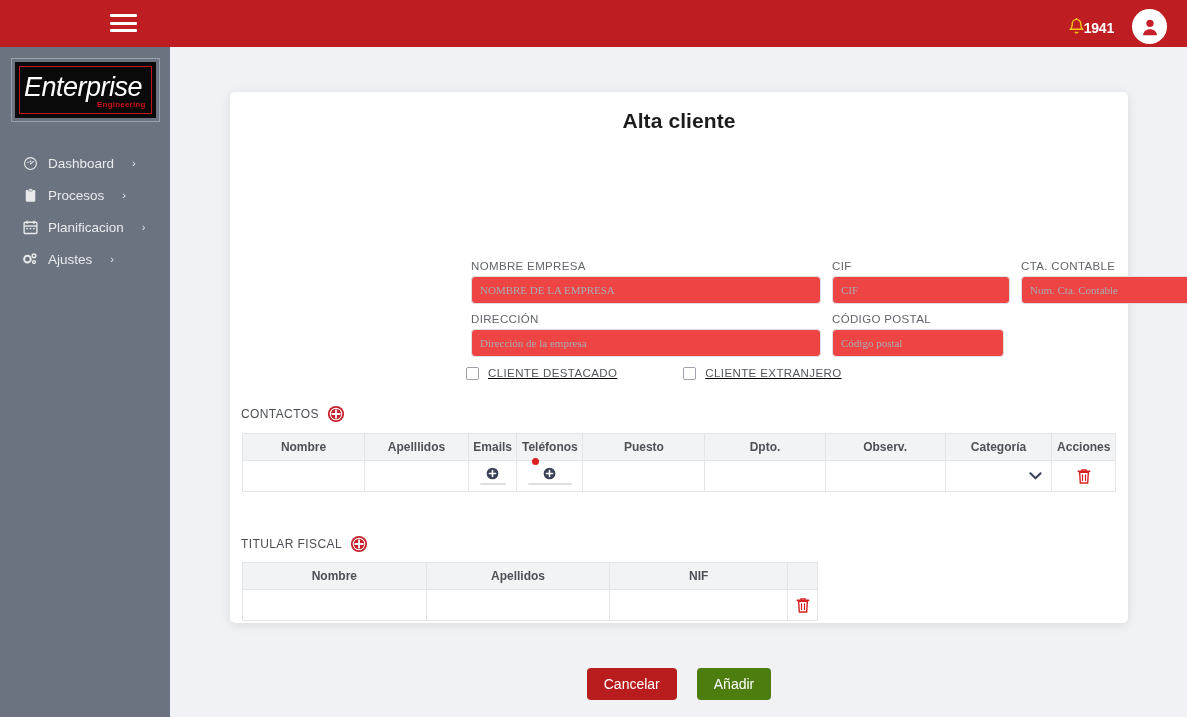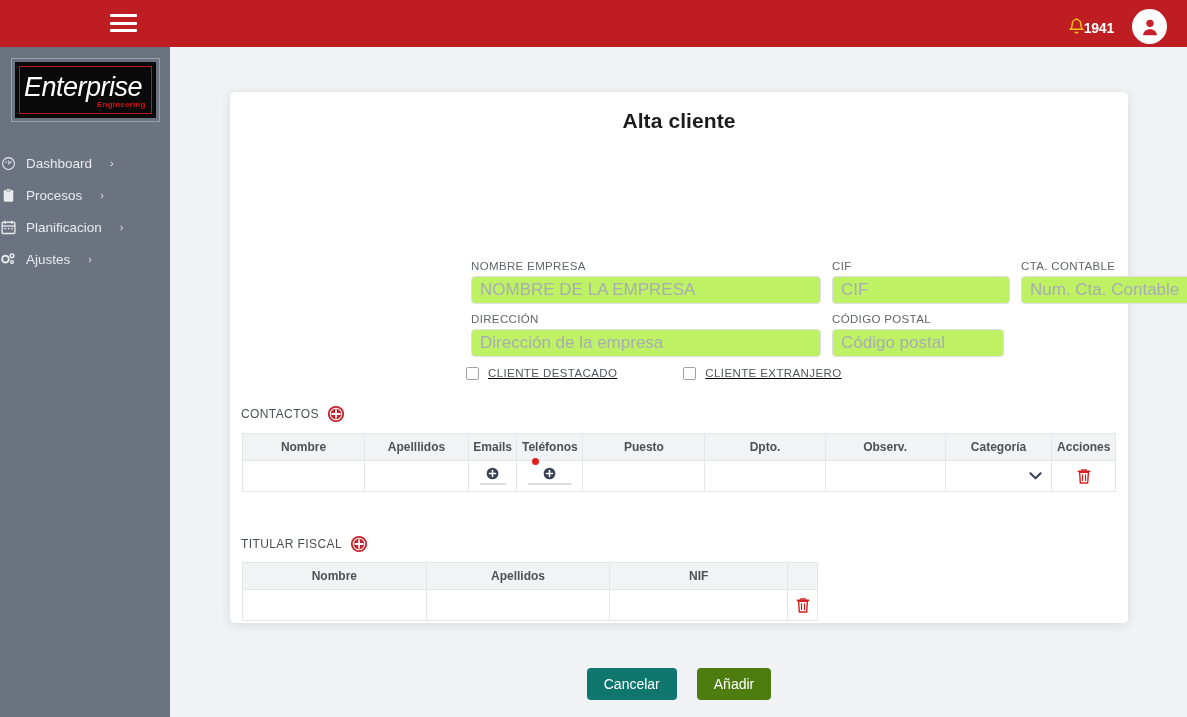--- a/index.html
+++ b/index.html
@@ -64,21 +64,21 @@
     padding-right: 4px; top: -3px; font-style: italic;
   }
   .logo-sub {
     position: absolute; right: 10px; bottom: 9px;
     color: #d01217; font-size: 8px; font-weight: bold;
     letter-spacing: 0.2px;
   }
   .nav { margin-top: 26px; }
   .nav-item {
     display: flex; align-items: center;
-    height: 32px; 
+    height: 32px; padding-left: 22px;
     color: #e9eaec; font-size: 13.5px;
     cursor: pointer; gap: 10px;
   }
   .nav-ico { width: 16px; display: flex; justify-content: center; }
   .nav-label { flex: 0 0 auto; }
   .nav-caret { font-size: 11px; margin-left: 8px; color: #e4e5e8; }
 
   
   .card {
     position: absolute; left: 230px; top: 92px;
@@ -92,23 +92,23 @@
   }
 
   .field-label {
     font-size: 11.5px; color: #62656b;
     letter-spacing: 0.35px; margin-bottom: 4px;
     text-transform: uppercase;
   }
   .inp {
     width: 100%; height: 28px;
     border: 1px solid #dcdfe4; border-radius: 4px;
-    background: #bef264; padding: 0 8px;
-    font-size: 17px; color: #33363b;
-    font-family: Liberation Sans, sans-serif;
+    background: #ef4444; padding: 0 8px;
+    font-size: 11px; color: #33363b;
+    font-family: Liberation Serif, serif;
     outline: none;
   }
   .inp::placeholder { color: #a8acb3; }
 
   .row1, .row2 {
     display: flex; position: absolute; left: 241px;
   }
   .row1 { top: 168px; }
   .row2 { top: 221px; }
   .fg { display: flex; flex-direction: column; margin-right: 11px; }
@@ -182,21 +182,21 @@
   
   .btns {
     position: absolute; left: 0; top: 576px; width: 898px;
     display: flex; justify-content: center; gap: 20px;
   }
   .btn {
     border: none; border-radius: 4px; cursor: pointer;
     font-size: 14px; font-family: "Liberation Sans", sans-serif;
     color: #ffffff; padding: 0 17px; height: 32px;
   }
-  .btn-cancel { background: #0f766e; }
+  .btn-cancel { background: #b91c1c; }
   .btn-add { background: #4d7c0f; }
 </style>
 </head>
 <body>
 
 <div class="topbar">
   <div class="hamburger">
     <span></span>
     <span></span>
     <span></span>

